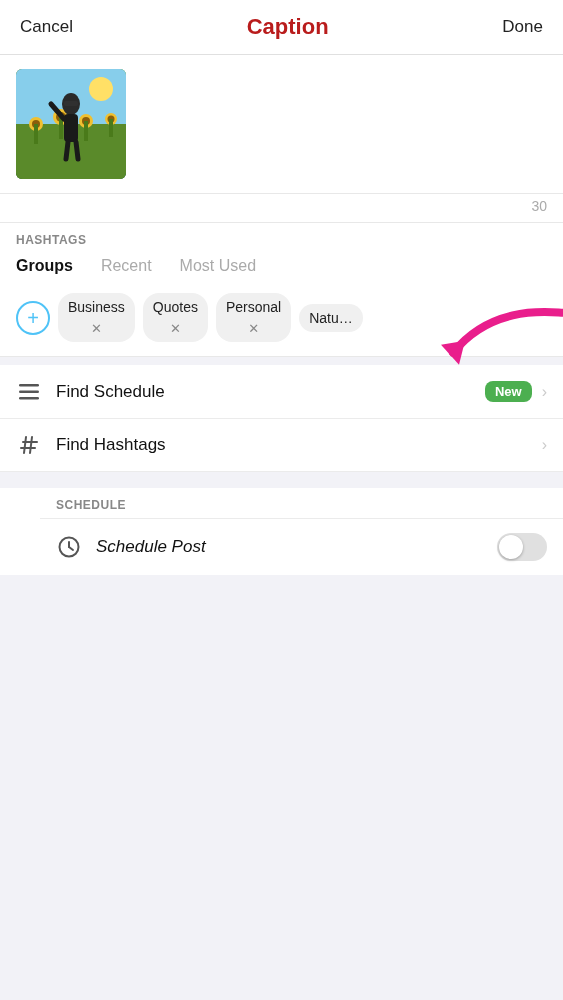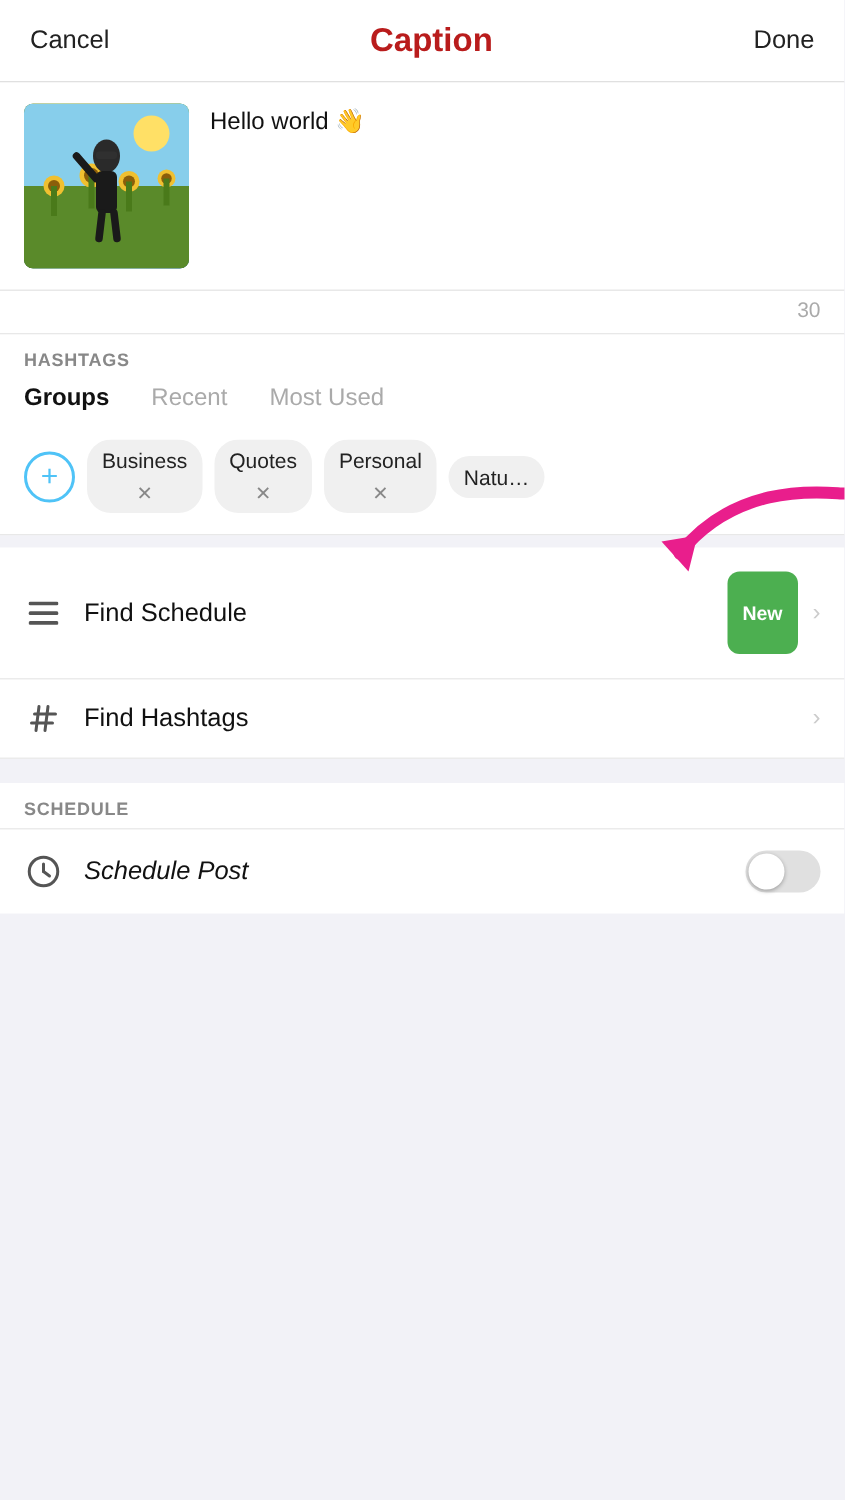--- a/index.html
+++ b/index.html
@@ -193,32 +193,33 @@
       font-size: 17px;
       color: #111;
       flex: 1;
     }
     .menu-badge {
       background: #4caf50;
       color: #fff;
       font-size: 13px;
       font-weight: 600;
       border-radius: 8px;
-      padding: 20px 10px;
+      padding: 3px 10px;
       margin-right: 10px;
     }
     .menu-chevron {
       color: #ccc;
       font-size: 16px;
     }
 
     
     .schedule-section {
       background: #fff;
       margin-top: 8px;
+      padding-left: 40px;
     }
     .schedule-label {
       font-size: 12px;
       font-weight: 600;
       color: #888;
       letter-spacing: 0.5px;
       padding: 10px 16px 6px;
     }
     .schedule-item {
       display: flex;
@@ -302,23 +303,20 @@
 
         <line x1="48" y1="50" x2="35" y2="35" stroke="#1a1a1a" stroke-width="5" stroke-linecap="round"></line>
 
         <line x1="52" y1="73" x2="50" y2="90" stroke="#1a1a1a" stroke-width="5" stroke-linecap="round"></line>
         <line x1="60" y1="73" x2="62" y2="90" stroke="#1a1a1a" stroke-width="5" stroke-linecap="round"></line>
 
         <rect x="48" y="32" width="14" height="5" rx="2" fill="#333" opacity="0.7"></rect>
       </svg>
     </div>
   </div>
-  <div class="caption-text-area">
-    <span class="caption-text">Hello world 👋</span>
-  </div>
 </div>
 
 <div class="char-count-row">
   <span class="char-count">30</span>
 </div>
 
 <div class="hashtags-section">
   <div class="hashtags-label">HASHTAGS</div>
 
   <div class="tabs-row">

